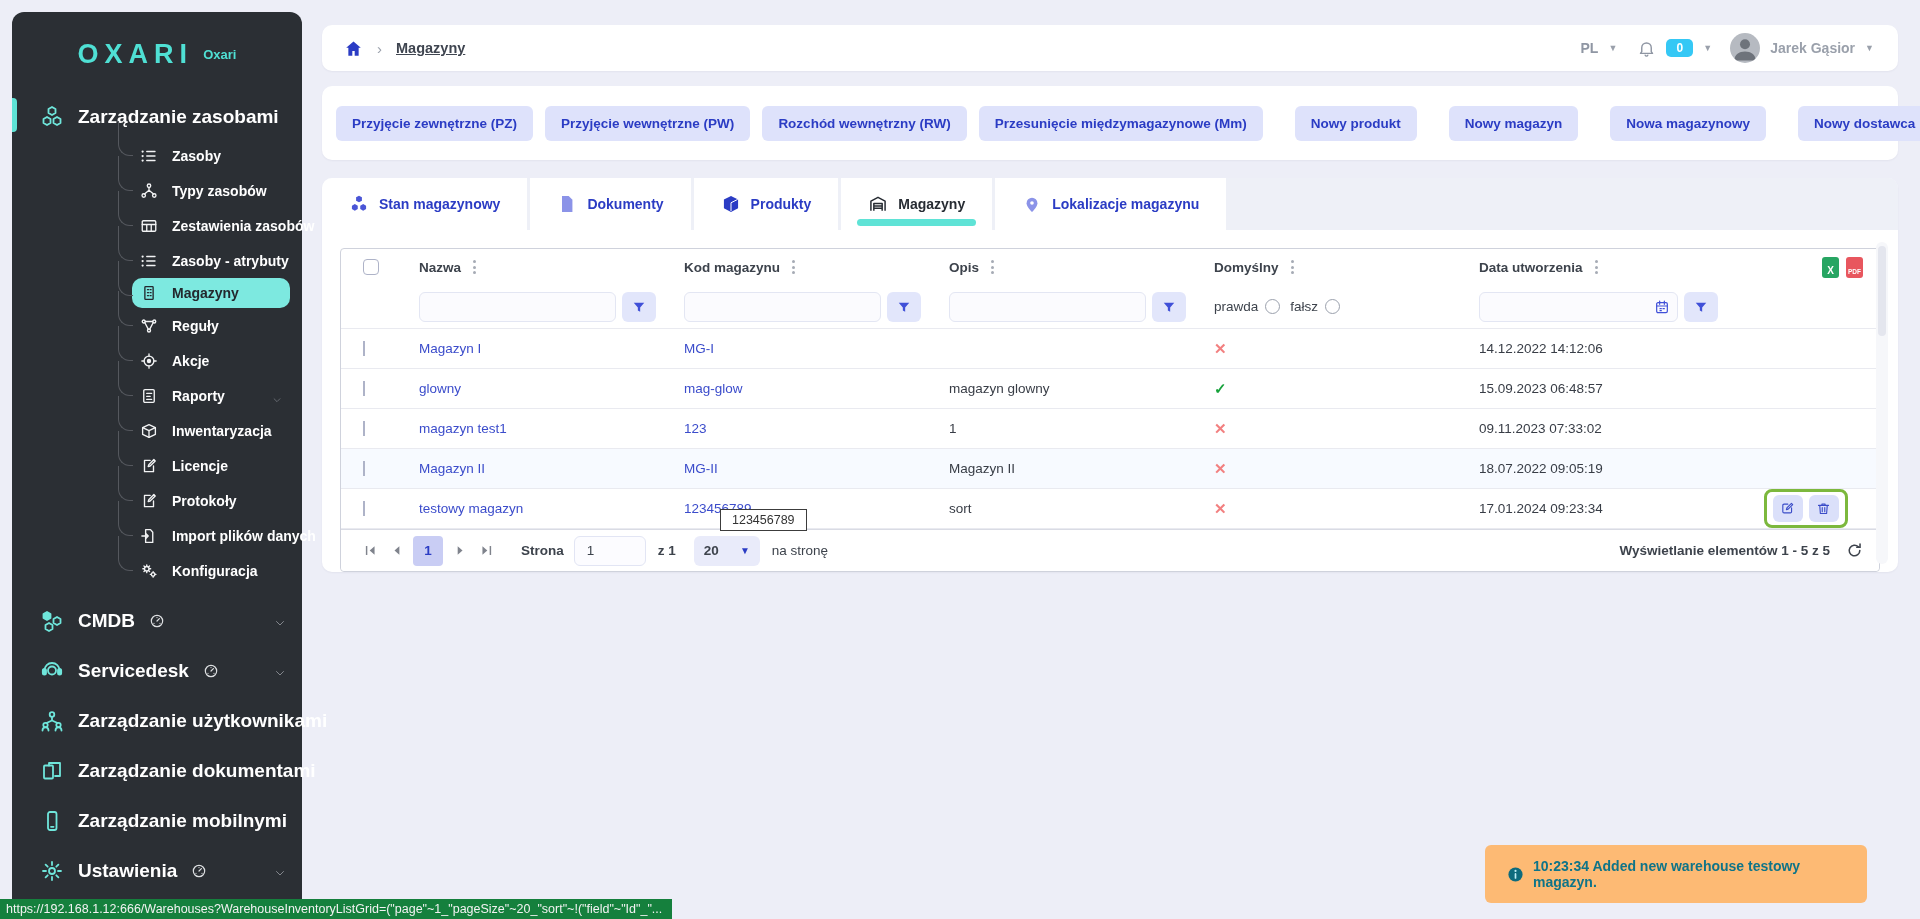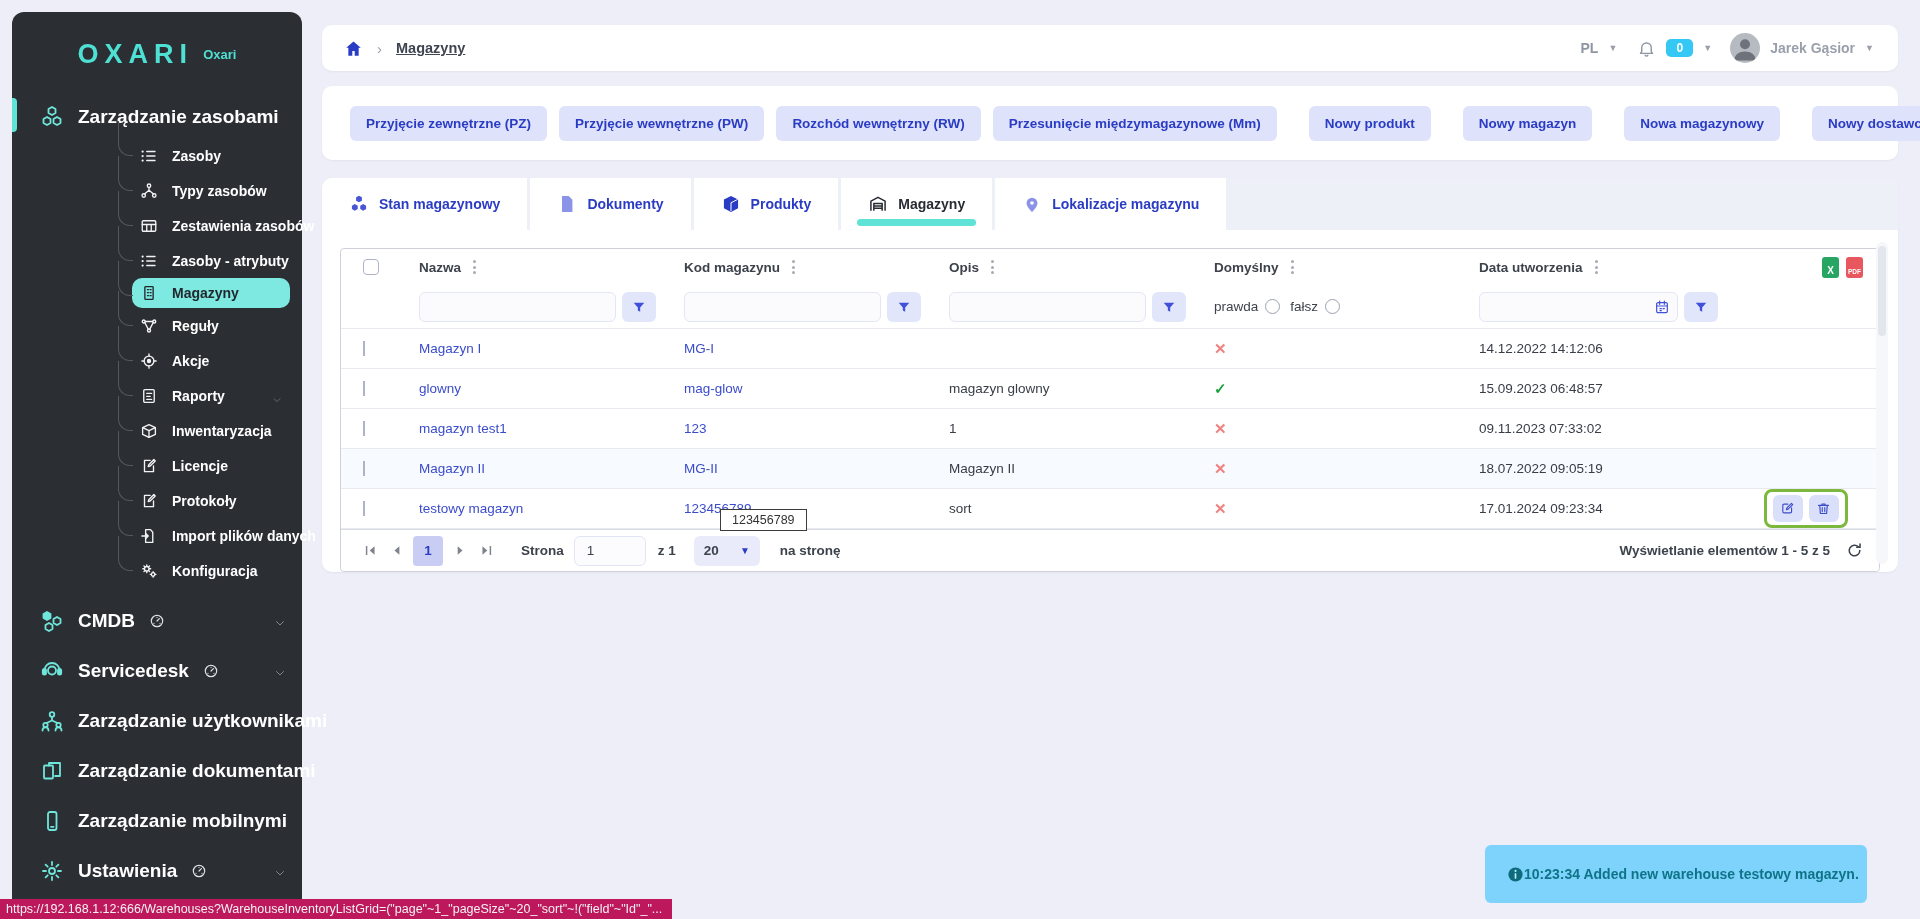--- a/index.html
+++ b/index.html
@@ -44,21 +44,21 @@
   .lang { font-size:14px; color:#8f96a3; font-weight:700; cursor:pointer; }
   .caret { font-size:9px; color:#9aa0ab; cursor:pointer; }
   .bell { width:19px; height:19px; color:#8f96a3; margin-left:10px; cursor:pointer; }
   .badge { min-width:27px; height:18px; background:#35c8f5; color:#fff; border-radius:5px; font-size:12px;
            font-weight:700; display:flex; align-items:center; justify-content:center; padding:0 6px; cursor:pointer; }
   .avatar { width:30px; height:30px; border-radius:50%; background:#b6bac1; overflow:hidden; margin-left:8px; cursor:pointer; }
   .uname { font-size:14px; color:#9aa0ab; font-weight:700; cursor:pointer; }
 
   
   .actionsbar { position:absolute; left:322px; top:86px; width:1576px; height:74px; background:#fff;
-                border-radius:10px; display:flex; align-items:center; padding:0 28px; gap:12px;
+                border-radius:10px; display:flex; align-items:center; padding:0 14px; gap:12px;
                 box-shadow:0 1px 2px rgba(40,40,80,.05); }
   .abtn { background:#dee2fb; color:#2b3cc4; border:none; border-radius:6px; padding:10px 16px;
           font-size:13.5px; font-weight:700; font-family:inherit; cursor:pointer; white-space:nowrap; }
   .divider { width:2px; height:24px; background:#2f353f; margin:0 4px; }
 
   
   .maincard { position:absolute; left:322px; top:178px; width:1576px; height:394px; background:#fff;
               border-radius:10px; box-shadow:0 1px 2px rgba(40,40,80,.05); }
   .tabstrip { height:52px; background:#eef0f7; border-radius:10px 10px 0 0; display:flex; overflow:hidden; }
   .tab { background:#fff; display:flex; align-items:center; gap:10px; padding:0 27px; margin-right:3px;
@@ -116,36 +116,36 @@
   .pbtn .icn { width:13px; height:13px; }
   .pcur { width:30px; height:30px; background:#c9cdf4; color:#2b3cc4; border-radius:4px; font-weight:700;
           display:flex; align-items:center; justify-content:center; margin:0 4px; cursor:pointer; }
   .pg-lbl { margin:0 10px 0 22px; font-weight:700; }
   .pg-input { width:72px; height:30px; border:1px solid #e2e5f4; background:#fcfcff; border-radius:6px;
               text-align:left; padding:0 12px; font-family:inherit; font-size:13.5px; color:#3d434c; }
   .pg-of { margin:0 18px 0 12px; font-weight:700; }
   .pg-size { width:66px; height:30px; background:#e9ebfa; border-radius:6px; display:flex; align-items:center;
              justify-content:space-between; padding:0 10px; color:#3d434c; font-weight:700; cursor:pointer; }
   .pg-size .car { color:#2b3cc4; font-size:10px; }
-  .pg-per { margin-left:20px; font-weight:700;text-align:right; }
+  .pg-per { margin-left:12px; font-weight:400;text-align:right; }
   .pager-right { margin-left:auto; display:flex; align-items:center; gap:16px; }
   .summary { font-weight:700; }
   .refresh { width:17px; height:17px; color:#3d434c; cursor:pointer; }
 
   .vscroll { position:absolute; right:10px; top:64px; bottom:8px; width:12px; background:#f6f7fa; border-radius:6px; }
   .vscroll i { position:absolute; top:4px; left:2px; width:8px; height:90px; background:#e4e6ee; border-radius:4px; display:block; }
 
   
   .tooltip { position:absolute; left:720px; top:509px; background:#fff; border:1.5px solid #3c3c3c;
              padding:3px 11px; font-size:12.5px; color:#333; z-index:50; }
-  .toast { position:absolute; right:53px; bottom:16px; width:382px; height:58px; background:#7dd3fc;
-           border-radius:6px; display:flex; align-items:center; padding-left:22px; z-index:40; }
+  .toast { position:absolute; right:53px; bottom:16px; width:382px; height:58px; background:#fdba74;
+           border-radius:6px; display:flex; align-items:center; gap:9px; padding-left:22px; z-index:40; }
   .toast .icn { width:17px; height:17px; color:#0d6b7d; flex:0 0 17px; }
   .toast-text { color:#0f7488; font-size:14px; font-weight:700; }
-  .statusbar { position:absolute; left:0; bottom:0; height:20px; background:#be185d; color:#f2f2f2;
+  .statusbar { position:absolute; left:0; bottom:0; height:20px; background:#15803d; color:#f2f2f2;
                font-size:12.5px; display:flex; align-items:center; padding:0 10px 0 6px; z-index:60; white-space:nowrap; }
 </style>
 </head>
 <body>
 
 <aside class="sidebar">
   <div class="logo-row">
     <span class="logo-main">OXARI</span>
     <span class="logo-sub">Oxari</span>
   </div>

